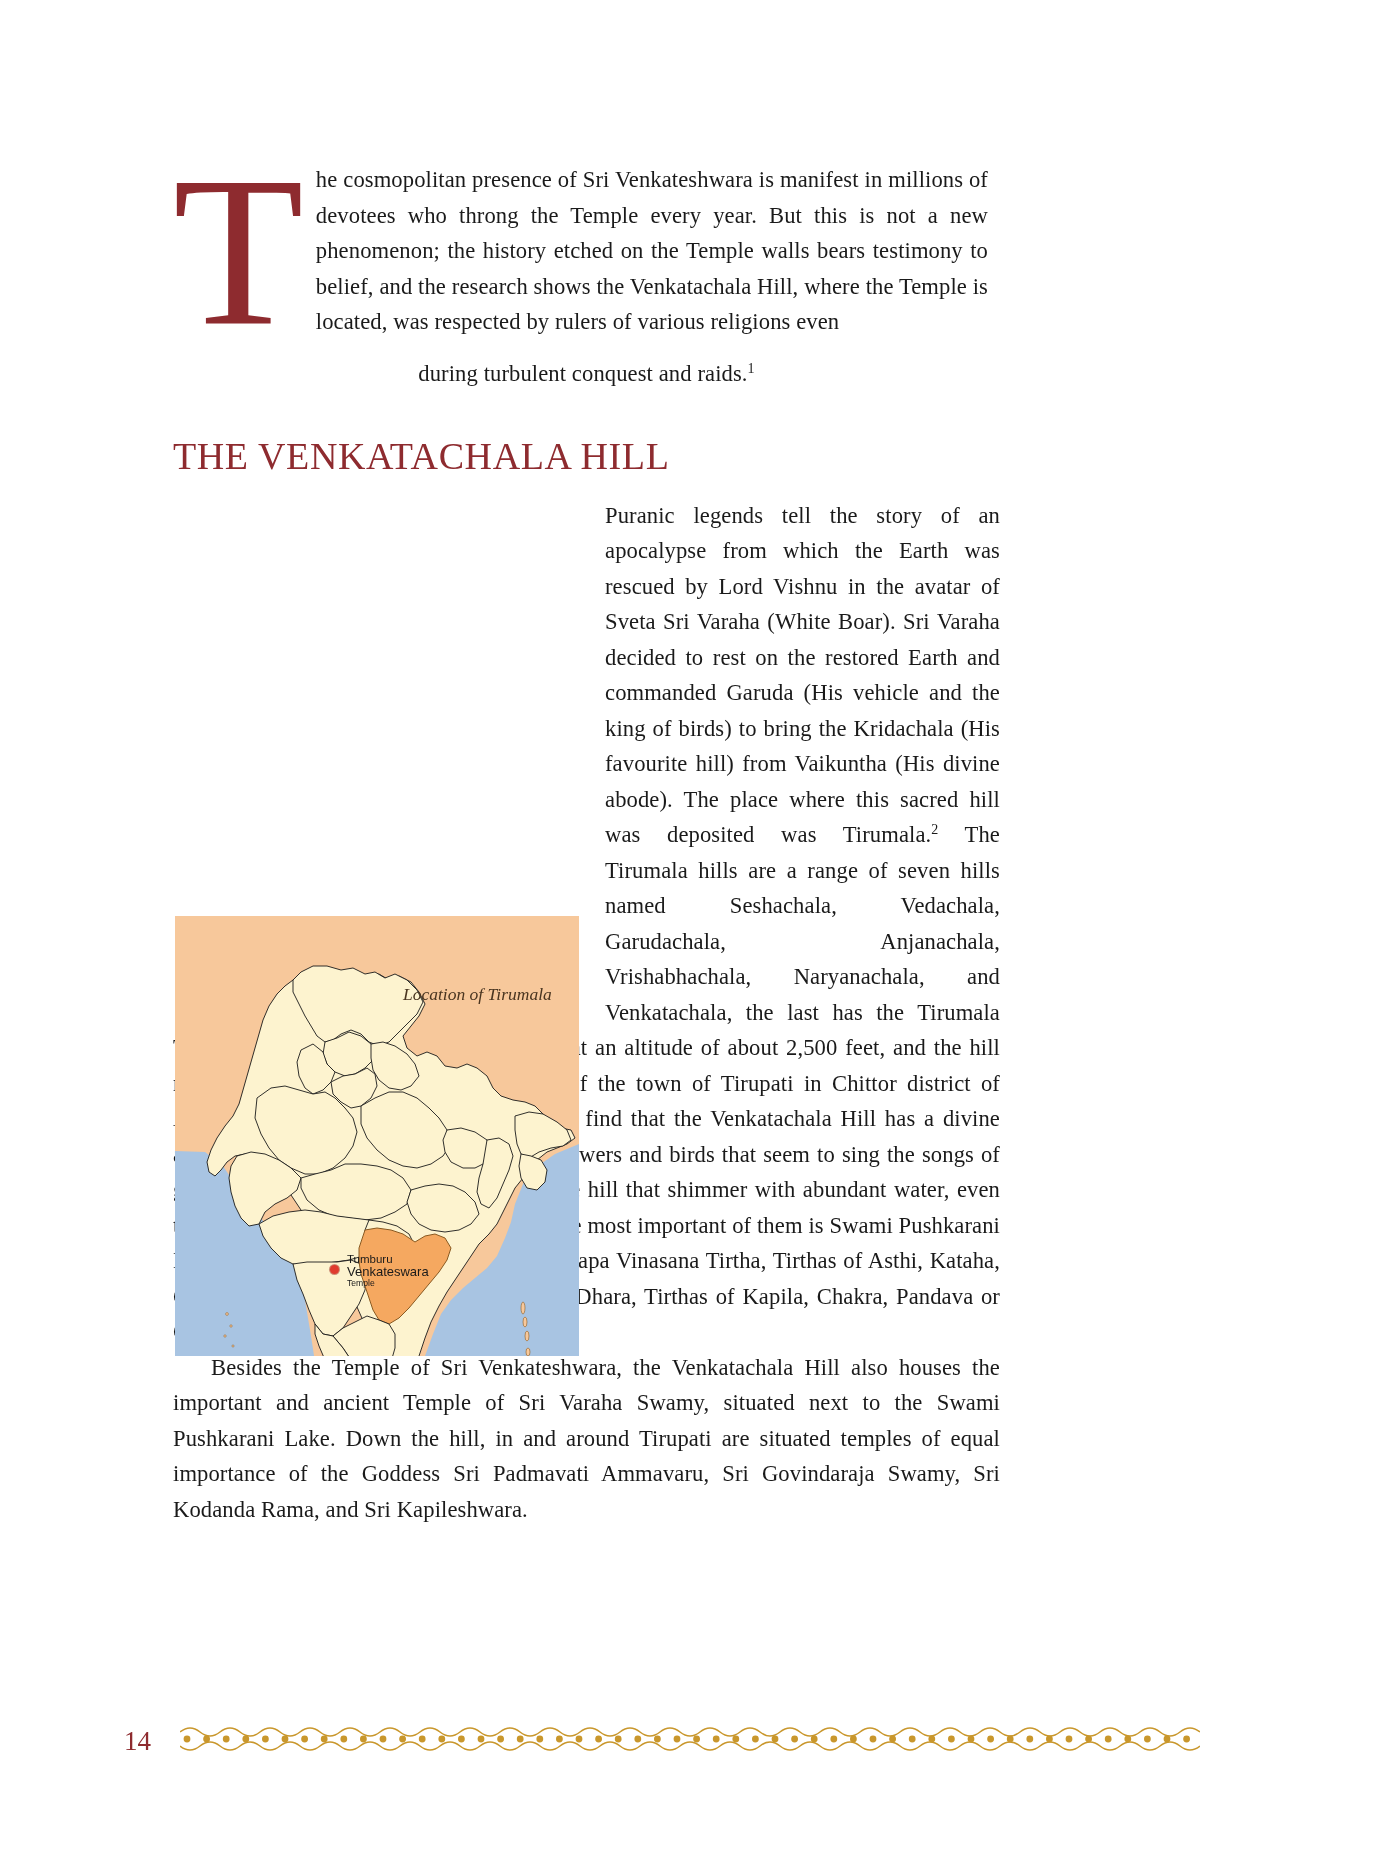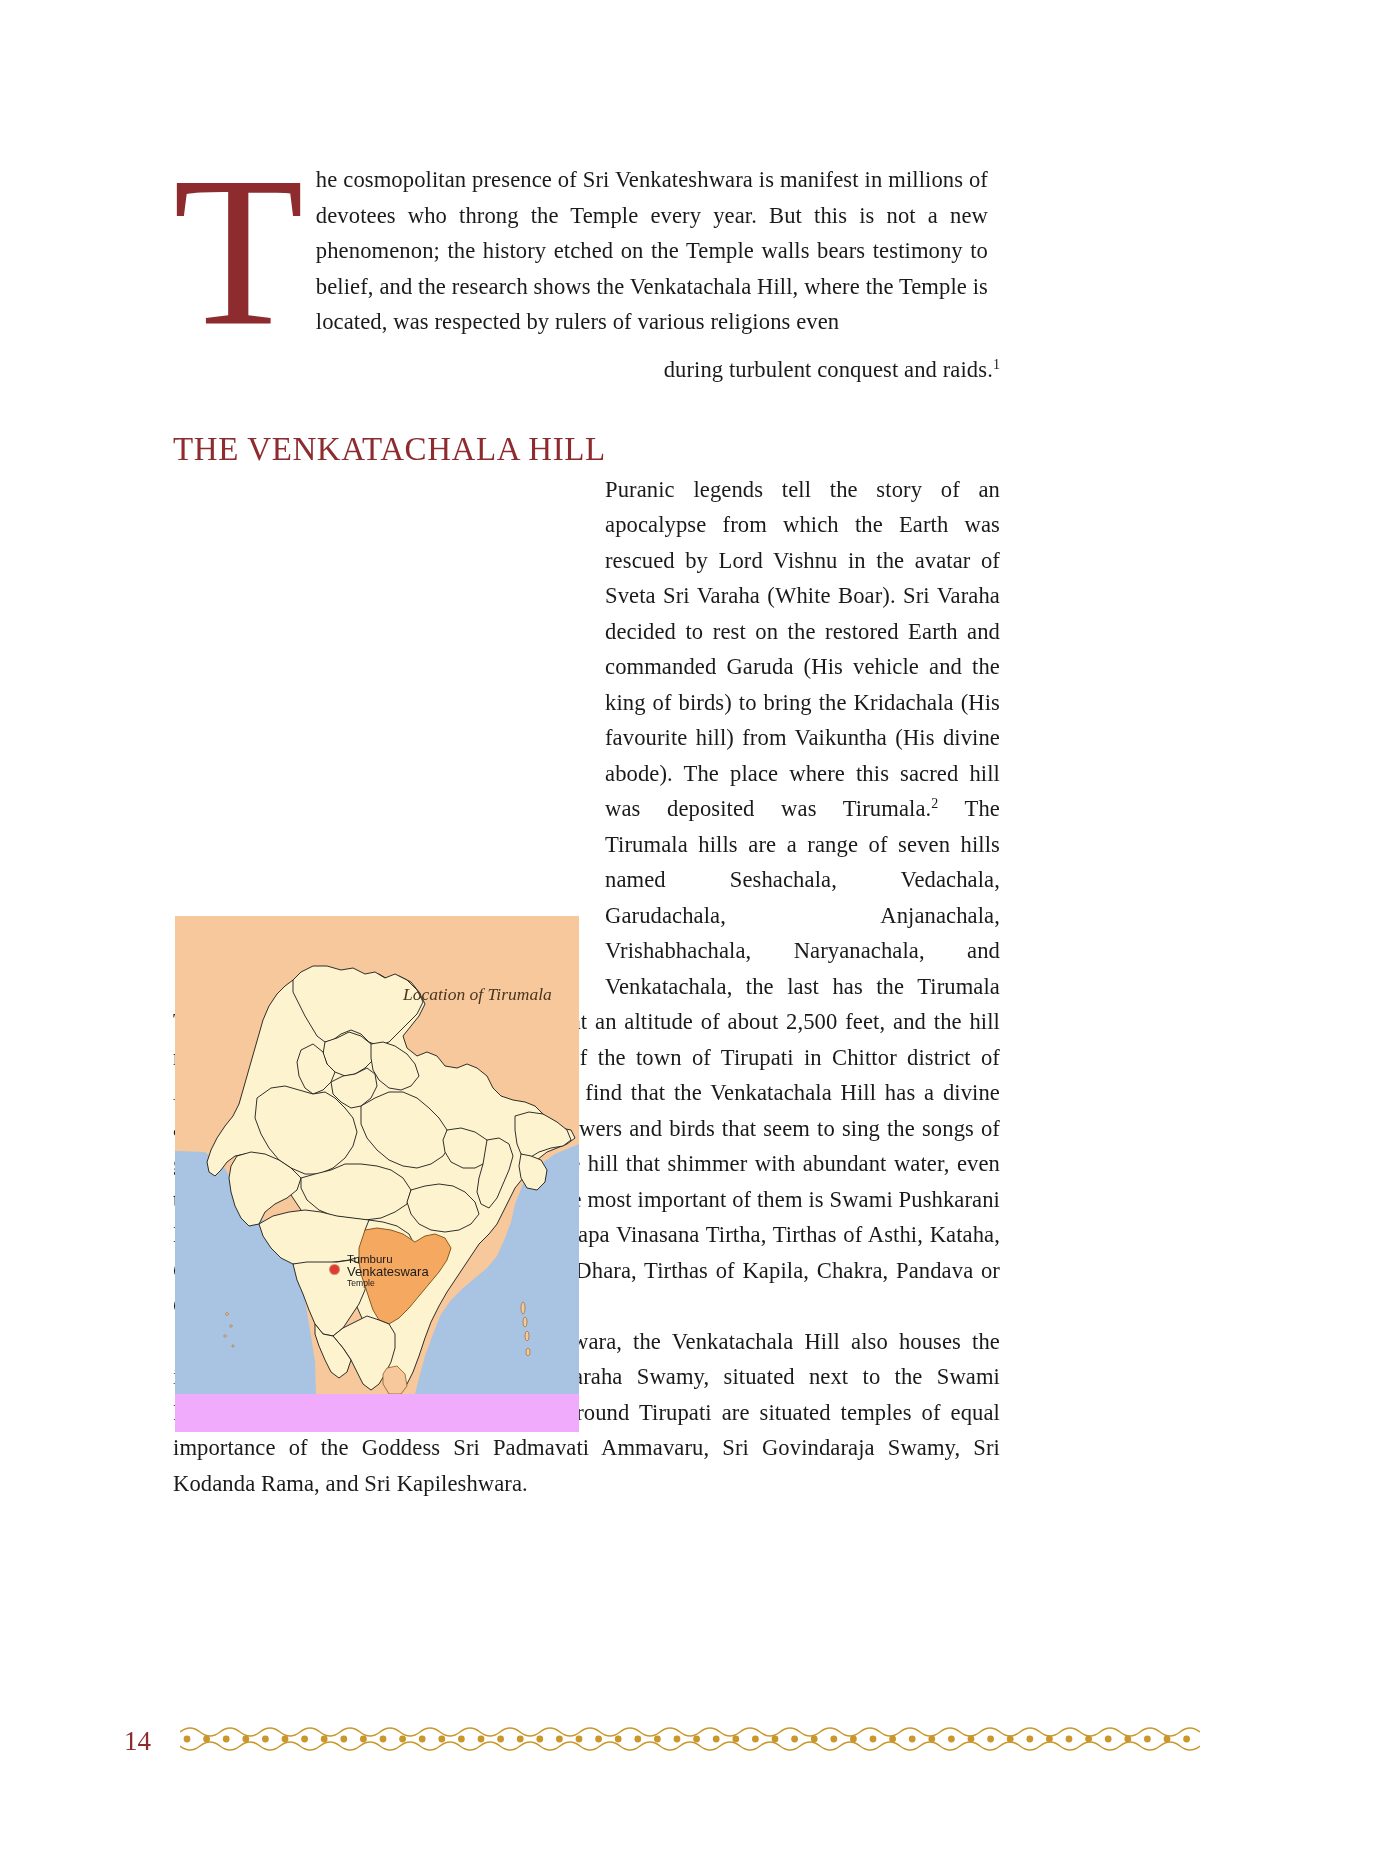--- a/index.html
+++ b/index.html
@@ -59,34 +59,34 @@
   }
   .intro p {
     margin: 0;
   }
   .intro .run-in {
     margin: 12px;
     text-align: justify;
   }
   .intro .tail {
     clear: both;
-    margin: 0;
-    text-align: right;
+    margin: 16px;
+    text-align: center;
   }
   sup.fn {
     font-size: 0.62em;
     vertical-align: 0.55em;
     line-height: 0;
   }
 
   
   .section-heading {
-    margin: 44px 0 4px 0;
-    font-family: "Liberation Serif", "DejaVu Serif", serif;
-    font-size: 33px;
+    margin: 44px 0 20px 0;
+    font-family: "Liberation Serif", "DejaVu Serif", serif;
+    font-size: 38px;
     line-height: 1.12;
     color: #8e2b2f;
     font-weight: normal;
     letter-spacing: 0.6px;
   }
 
   
   .map-float {
     float: left;
     width: 408px;
@@ -104,22 +104,22 @@
   .indent {
     text-indent: 38px;
   }
 
   
   .map {
     position: absolute;
     left: 175px;
     top: 916px;
     width: 404px;
-    height: 516px;
-    background: #f0abfc;
+    height: 440px;
+    background: #84cc16;
     overflow: hidden;
   }
   .map svg { display: block; }
   .map-caption {
     position: absolute;
     left: 228px;
     top: 68px;
     font-family: "Liberation Serif", "DejaVu Serif", serif;
     font-style: italic;
     font-size: 17.5px;

